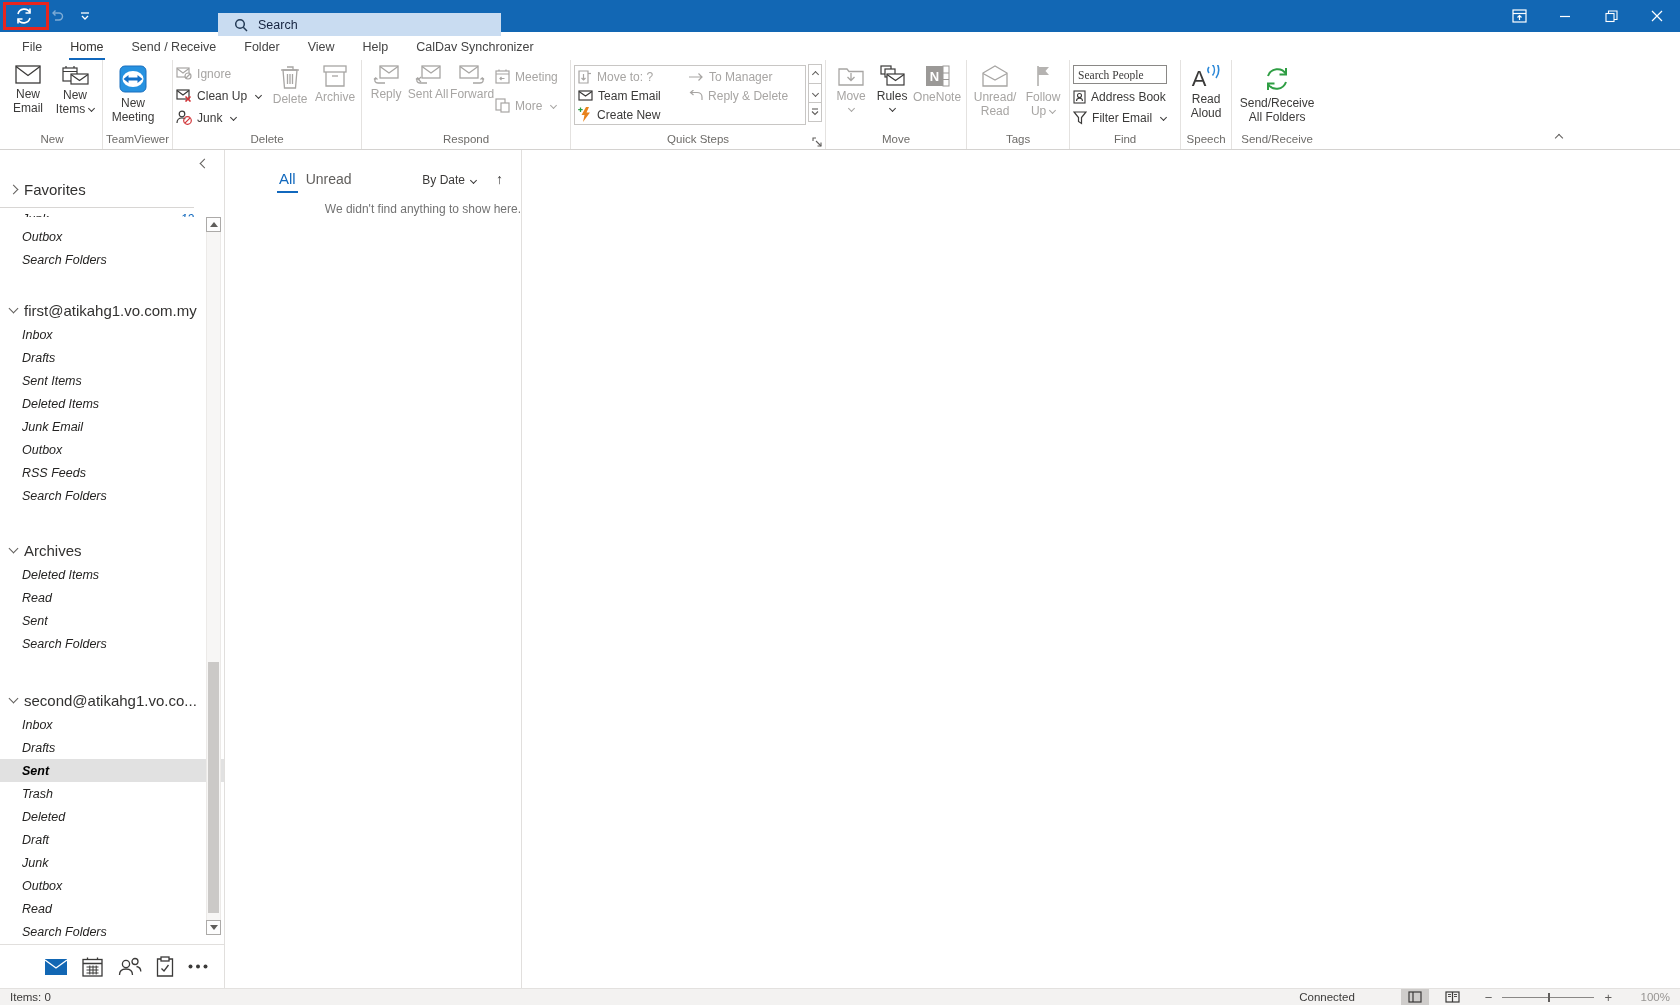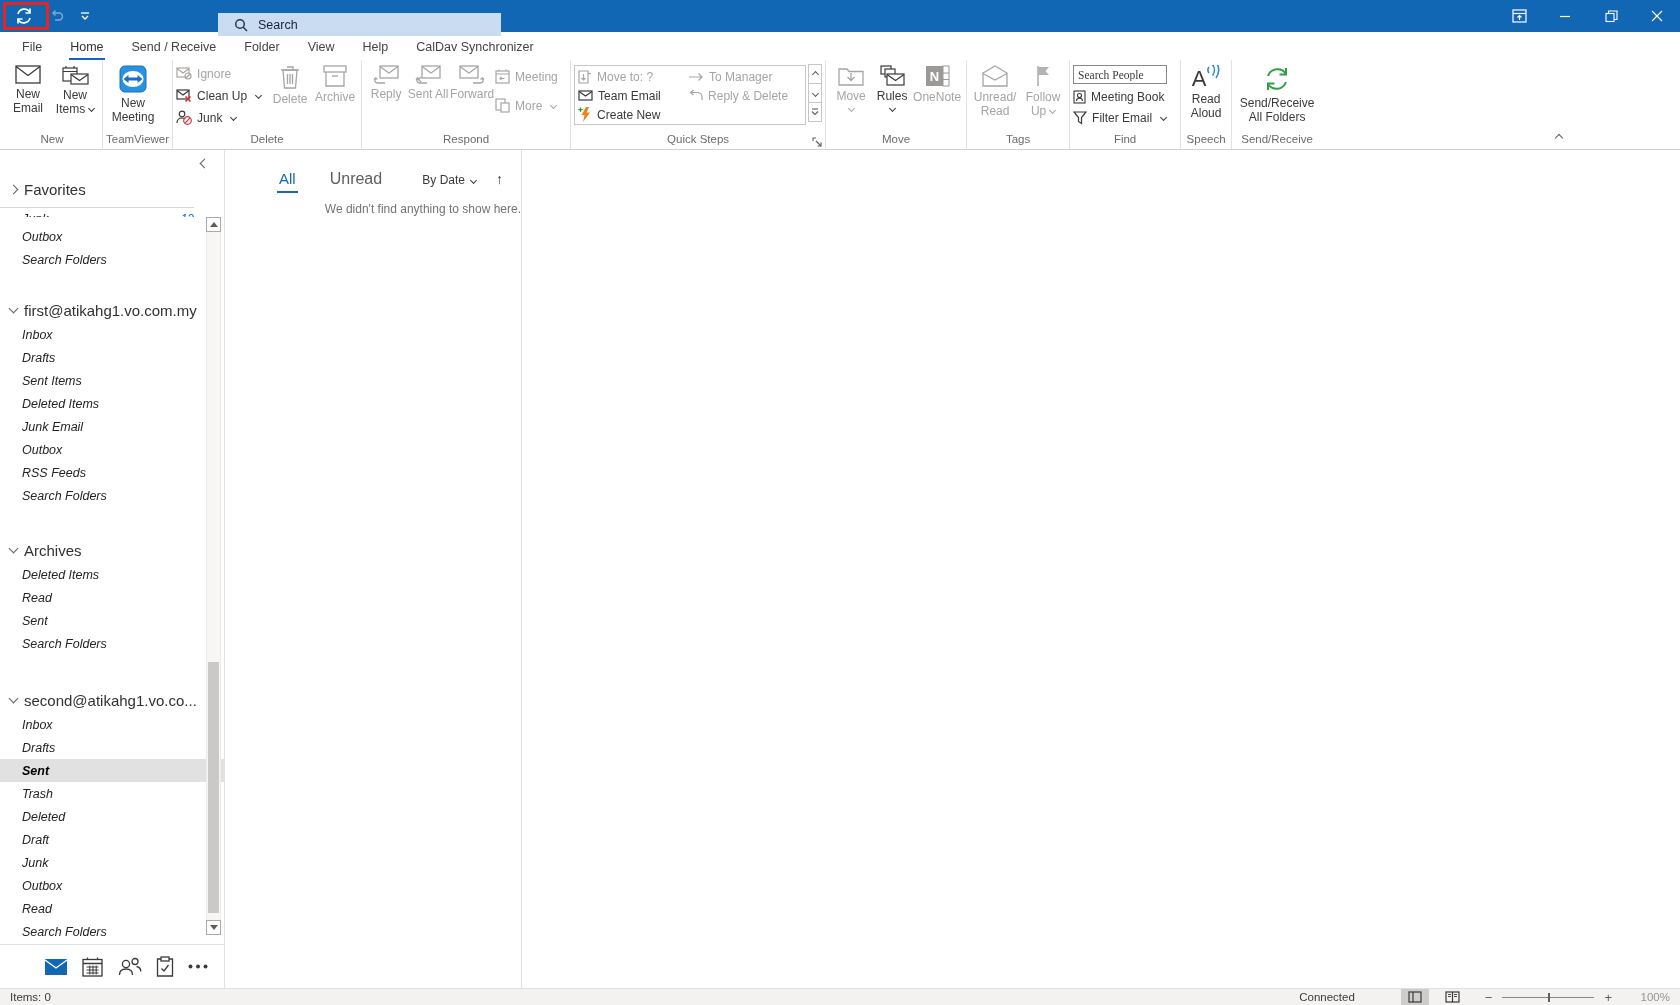--- a/index.html
+++ b/index.html
@@ -86,21 +86,21 @@
   .sthumb { position:absolute; left:1px; width:11px; top:62%; height:35%; background:#cbc9c7; }
 
   
   .bottomnav { position:absolute; left:0; right:0; bottom:0; height:44px; border-top:1px solid #e1dfdd;
     background:#fff; display:flex; align-items:center; justify-content:space-between; padding:0 16px 0 44px; }
 
   
   .msglist { width:277px; border-right:1px solid #e1dfdd; padding-left:18px; background:#fff; }
   .mlheader { margin-top:20px; display:flex; align-items:baseline; padding-right:8px; }
   .ml-all { font-size:15px; color:#1168bd; border-bottom:2px solid #1168bd; padding:0 2px 4px; margin-left:14px; }
-  .ml-unread { font-size:16px; color:#605e5c; margin-left:32px; }
+  .ml-unread { font-size:14px; color:#605e5c; margin-left:8px; }
   .ml-sort { margin-left:auto; font-size:12px; color:#3b3a39; display:flex; align-items:center; }
   .ml-up { margin:0 10px 0 20px; font-size:14px; color:#3b3a39; }
   .ml-empty { margin:9px 0 0 30px; font-size:12px; color:#737373;text-align:right; }
 
   .readingpane { flex:1; background:#fff; }
 
   
   .statusbar { height:17px; background:#f3f2f1; border-top:1px solid #e3e1df; display:flex;
     align-items:center; font-size:11.5px; color:#3b3a39; padding:0 10px; }
   .sb-right { margin-left:auto; display:flex; align-items:center; }
@@ -517,21 +517,21 @@
       <div class="smallstack" style="width:104px; gap:4px">
         <input class="speople" placeholder="Search People" style="">
         <div class="smallbtn en">
           <span>
             <svg width="13" height="14" viewBox="0 0 13 14" fill="none" stroke="#3b3a39" stroke-width="1.1">
               <rect x="1" y="1" width="11" height="12"></rect>
                 <circle cx="6.5" cy="5.5" r="2"></circle>
                 <path d="M3.5 11 C3.5 9 5 8.3 6.5 8.3 C8 8.3 9.5 9 9.5 11"></path>
             </svg>
           </span>
-          <span>Meeting Book</span>
+          <span>Address Book</span>
         </div>
         <div class="smallbtn en">
           <span>
             <svg width="14" height="14" viewBox="0 0 14 14" fill="none" stroke="#3b3a39" stroke-width="1.2">
               <path d="M1 1 H13 L8.5 6.5 V12.5 L5.5 10.5 V6.5 Z"></path>
             </svg>
           </span>
           <span>Filter Email</span>
             <span class="cv"></span>
         </div>

